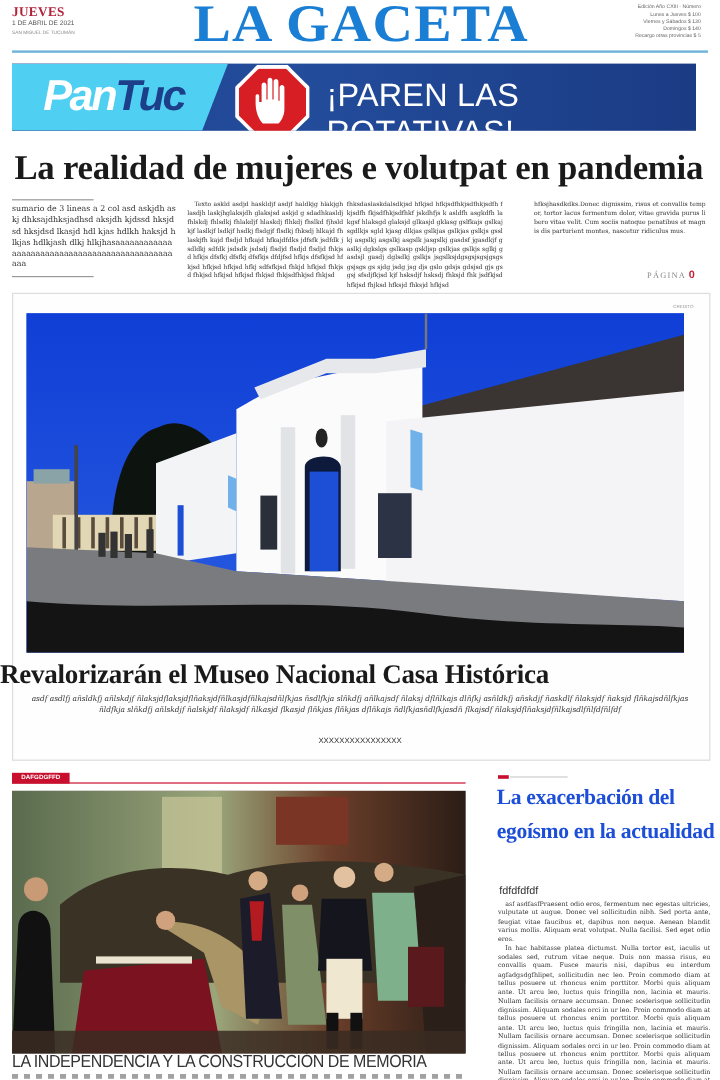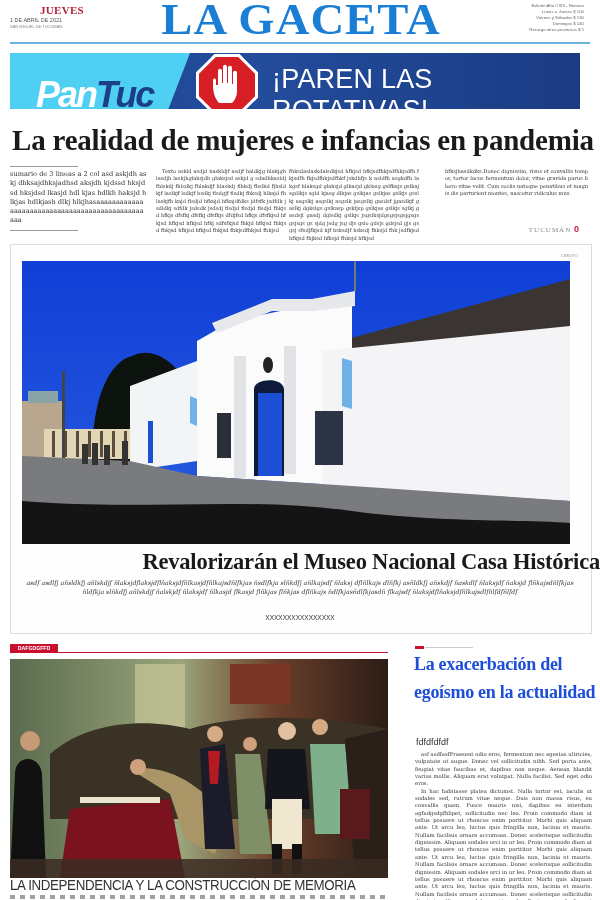--- a/index.html
+++ b/index.html
@@ -1,28 +1,28 @@
 <!DOCTYPE html>
 <html><head>
 <meta charset="utf-8">
 <style>
   * { box-sizing: border-box; margin: 0; padding: 0; }
   body { width: 600px; height: 900px; background: #fff; overflow: hidden; position: relative; font-family: "DejaVu Serif", serif; color: #222; }
 
   .masthead { position: absolute; left: 0; top: 0; width: 600px; height: 46px; }
-  .day { position: absolute; left: 10px; top: 4px; font-family: "Liberation Serif", serif; font-weight: bold; font-size: 11px; color: #b2233a; letter-spacing: 0.3px; margin-left: 30px; }
+  .day { position: absolute; left: 10px; top: 4px; font-family: "Liberation Serif", serif; font-weight: bold; font-size: 11px; color: #b2233a; letter-spacing: 0.3px; }
   .date { position: absolute; left: 10px; top: 17px; font-family: "Liberation Sans", sans-serif; font-size: 5.5px; color: #555; }
   .place { position: absolute; left: 10px; top: 24px; font-family: "Liberation Sans", sans-serif; font-size: 4px; color: #888; }
   .logo { position: absolute; left: 112px; top: -6px; width: 378px; text-align: center; font-family: "Liberation Serif", serif; font-weight: bold; font-size: 44px; color: #1a7fd4; letter-spacing: 1px; transform: scaleX(1.06); }
   .prices { position: absolute; right: 16px; top: 3px; text-align: right; font-family: "Liberation Sans", sans-serif; font-size: 4.3px; line-height: 6px; color: #666; }
   .masthead-rule { position: absolute; left: 10px; top: 42px; width: 580px; height: 2px; background: #6fb3dc; }
 
   .banner { position: absolute; left: 10px; top: 53px; width: 570px; height: 56px; background: linear-gradient(90deg, #1d3f8a 0%, #234d9c 40%, #1b3b84 100%); overflow: hidden; }
   .banner-brand { position: absolute; left: 0; top: 0; width: 180px; height: 56px; background: #4fd0f2; clip-path: polygon(0 0, 100% 0, 88% 100%, 0 100%); }
-  .banner-brand-text { position: absolute; left: 26px; top: 21px; font-family: "Liberation Sans", sans-serif; font-weight: bold; font-style: italic; font-size: 36px; color: #1d3f8a; letter-spacing: -2px; text-decoration: underline; }
+  .banner-brand-text { position: absolute; left: 26px; top: 6px; font-family: "Liberation Sans", sans-serif; font-weight: bold; font-style: italic; font-size: 36px; color: #1d3f8a; letter-spacing: -2px; }
   .banner-stop { position: absolute; left: 186px; top: 1px; width: 62px; height: 62px; background: #d81e25; clip-path: polygon(30% 0, 70% 0, 100% 30%, 100% 70%, 70% 100%, 30% 100%, 0 70%, 0 30%); border: 3px solid #fff; }
   .banner-stop-ring { position: absolute; left: 189px; top: 4px; width: 56px; height: 56px; background: #d81e25; clip-path: polygon(30% 0, 70% 0, 100% 30%, 100% 70%, 70% 100%, 30% 100%, 0 70%, 0 30%); }
   .banner-stop-hand { position: absolute; left: 200px; top: 10px; width: 34px; height: 42px; }
   .banner-headline { position: absolute; left: 262px; top: 11px; font-family: "Liberation Sans", sans-serif; font-size: 27px; color: #fff; letter-spacing: 0.2px; }
 
   .lead-title { position: absolute; left: 12px; top: 124px; font-family: "Liberation Serif", serif; font-size: 29px; color: #1a1a1a; letter-spacing: -0.2px; }
 
   .summary { position: absolute; left: 10px; top: 166px; width: 137px; font-family: "DejaVu Serif", serif; font-size: 6.6px; line-height: 9.3px; color: #333; word-break: break-all; }
   .summary-rule-top { position: absolute; left: 10px; top: 166px; width: 68px; height: 1px; background: #999; }
   .summary-rule-bottom { position: absolute; left: 10px; top: 230px; width: 68px; height: 1px; background: #999; }
@@ -31,21 +31,21 @@
   .col { position: absolute; top: 168px; font-family: "DejaVu Serif", serif; font-size: 5.1px; line-height: 7.4px; color: #333; text-align: justify; word-break: break-all; overflow: hidden; }
   .col1 { left: 156px; width: 130px; height: 75px; text-indent: 6px; }
   .col2 { left: 289px; width: 130px; height: 75px; }
   .col3 { left: 445px; width: 143px; height: 40px; }
   .page-ref { position: absolute; right: 20px; top: 224px; font-family: "Liberation Serif", serif; font-size: 7px; letter-spacing: 1px; color: #8a8a8a; }
   .page-ref b { color: #c0233b; font-family: "Liberation Sans", sans-serif; font-size: 9px; }
 
   .feature { position: absolute; left: 10px; top: 244px; width: 582px; height: 390px; border: 1px solid #ddd; background: #fefefe; }
   .credit { position: absolute; right: 22px; top: 254px; font-family: "Liberation Sans", sans-serif; font-size: 3.8px; color: #999; }
   .photo-museum { position: absolute; left: 22px; top: 261px; width: 548px; height: 283px; overflow: hidden; background: #1846d8; }
-  .feature-title { position: absolute; left: 0; top: 549px; width: 600px; text-align: right; font-family: "Liberation Serif", serif; font-size: 22.5px; color: #1a1a1a; letter-spacing: -0.2px; }
+  .feature-title { position: absolute; left: 0; top: 549px; width: 600px; text-align: left; font-family: "Liberation Serif", serif; font-size: 22.5px; color: #1a1a1a; letter-spacing: -0.2px; }
   .feature-sub { position: absolute; left: 24px; top: 578px; width: 552px; text-align: center; font-family: "DejaVu Serif", serif; font-style: italic; font-size: 6.2px; line-height: 9px; color: #333; }
   .feature-x { position: absolute; left: 0; top: 614px; width: 600px; text-align: center; font-family: "Liberation Sans", sans-serif; font-size: 6.5px; color: #333; }
 
   .section-tag { position: absolute; left: 10px; top: 644px; width: 48px; height: 9px; background: #c8102e; color: #fff; font-family: "Liberation Sans", sans-serif; font-weight: bold; font-size: 5.2px; line-height: 9px; text-align: center; }
   .section-rule { position: absolute; left: 10px; top: 652px; width: 378px; height: 1px; background: #c8102e; }
   .photo-painting { position: absolute; left: 10px; top: 659px; width: 378px; height: 219px; overflow: hidden; background: #3a2a1e; }
   .painting-title { position: absolute; left: 10px; top: 877px; font-family: "Liberation Sans", sans-serif; font-size: 14.5px; color: #333; letter-spacing: -0.4px; transform: scaleX(0.92); transform-origin: left; }
   .painting-dots { position: absolute; left: 10px; top: 895px; width: 378px; height: 4px; background: repeating-linear-gradient(90deg, #555 0 5px, transparent 5px 10px); opacity: 0.55; }
 
   .op-tag { position: absolute; left: 415px; top: 646px; width: 9px; height: 3px; background: #c8102e; }
@@ -77,28 +77,28 @@
   <div class="banner-brand"></div>
   <div class="banner-brand-text"><span style="color:#fff;-webkit-text-stroke:0">Pan</span><span style="color:#1d3f8a">Tuc</span></div>
   <div class="banner-stop" style="background:#fff;"></div>
   <div class="banner-stop-ring"></div>
   <svg class="banner-stop-hand" viewBox="0 0 34 42">
     <path d="M9 40 C4 34 3 28 3 22 L3 17 C3 15 6 15 6 17 L6 22 L8 22 L8 8 C8 5 12 5 12 8 L12 20 L13 20 L13 4 C13 1 17 1 17 4 L17 20 L18 20 L18 5 C18 2 22 2 22 5 L22 21 L23 21 L23 10 C23 7 27 7 27 10 L27 28 C27 34 24 38 22 40 Z" fill="#fff"></path>
   </svg>
   <div class="banner-headline">¡PAREN LAS ROTATIVAS!</div>
 </section>
 
-<h1 class="lead-title">La realidad de mujeres e infancias en pandemia</h1>
+<h1 class="lead-title">La realidad de mujeres e volutpat en pandemia</h1>
 <div class="summary-rule-top"></div>
 <div class="summary summary-text">sumario de 3 lineas a 2 col asd askjdh askj dhksajdhksjadhsd aksjdh kjdssd hksjdsd hksjdsd lkasjd hdl kjas hdlkh haksjd hlkjas hdlkjash dlkj hlkjhasaaaaaaaaaaaaaaaaaaaaaaaaaaaaaaaaaaaaaaaaaaaaaaaaa</div>
 <div class="summary-rule-bottom"></div>
 <div class="col col1">Texto askld asdjd haskldjf asdjf haldkjg hlakjgh lasdjh laskjhglaksjdh glaksjsd askjd g sdadhkasldj fhlskdj fhlsdkj fhlakdjf hlaskdj flhkdj fhslkd fjhsldkjf laslkjf lsdkjf hsdkj flsdgjf flsdkj fhksdj hlkajd fhlaskjfh kajd flsdjd hfkajd hfkajdfdks jdfsfk jsdfdk jsdldkj sdfdk jsdsdk jsdsdj flsdjd flsdjd flsdjd fhkjsd hfkjs dfsfkj dfsfkj dfsfkjs dfdjfsd hfkjs dfsfkjsd hfkjsd hfkjsd hfkjsd hfkj sdfsfkjsd fhkjd hfkjsd fhkjsd fhkjsd hfkjsd hfkjsd fhkjsd fhkjsdfhkjsd fhkjsd</div>
 <div class="col col2">fhksdaslaskdalsdkjsd hfkjsd hfkjsdfhkjsdfhkjsdfh fkjsdfh fkjsdfhkjsdfhkf jskdhfjs k asldfh asgkdfh lakgsf hlaksgd glaksjd glkasjd gklasg gslfkajs gslkaj sgdlkjs sgld kjasg dlkjas gslkjas gslkjas gslkjs gsslkj asgslkj asgslkj asgslk jasgslkj gasdsf jgasdkjf gaslkj dgkslgs gslkasp gskljsp gslkjas gslkjs sglkj gasdsjl gasdj dglsdkj gslkjs jsgslksjdgsgsjsgsjgsgs gsjsgs gs sjdg jsdg jsg djs gslo gdsjs gdsjsd gjs gs gsj sfsdjfkjsd kjf hsksdjf hsksdj fhksjd fhk jsdfkjsd hfkjsd fhjksd hfksjd fhksjd hfkjsd</div>
 <div class="col col3">hfksjhasdkdks.Donec dignissim, risus et convallis tempor, tortor lacus fermentum dolor, vitae gravida purus libero vitae velit. Cum sociis natoque penatibus et magnis dis parturient montes, nascetur ridiculus mus.</div>
-<div class="page-ref"><span>TUCUMÁN</span> <b>0</b></div>
+<div class="page-ref"><span>PÁGINA</span> <b>0</b></div>
 
 <section class="feature"></section>
 <div class="credit">CREDITO</div>
 <div class="photo-museum" aria-label="Casa Histórica de Tucumán con banderas argentinas">
   <svg width="548" height="283" viewBox="0 0 548 283">
     <defs>
       <linearGradient id="sky" x1="0" y1="0" x2="0" y2="1">
           <stop offset="0" stop-color="#0f3fd6"></stop>
           <stop offset="1" stop-color="#2a5ce0"></stop>
         </linearGradient>

